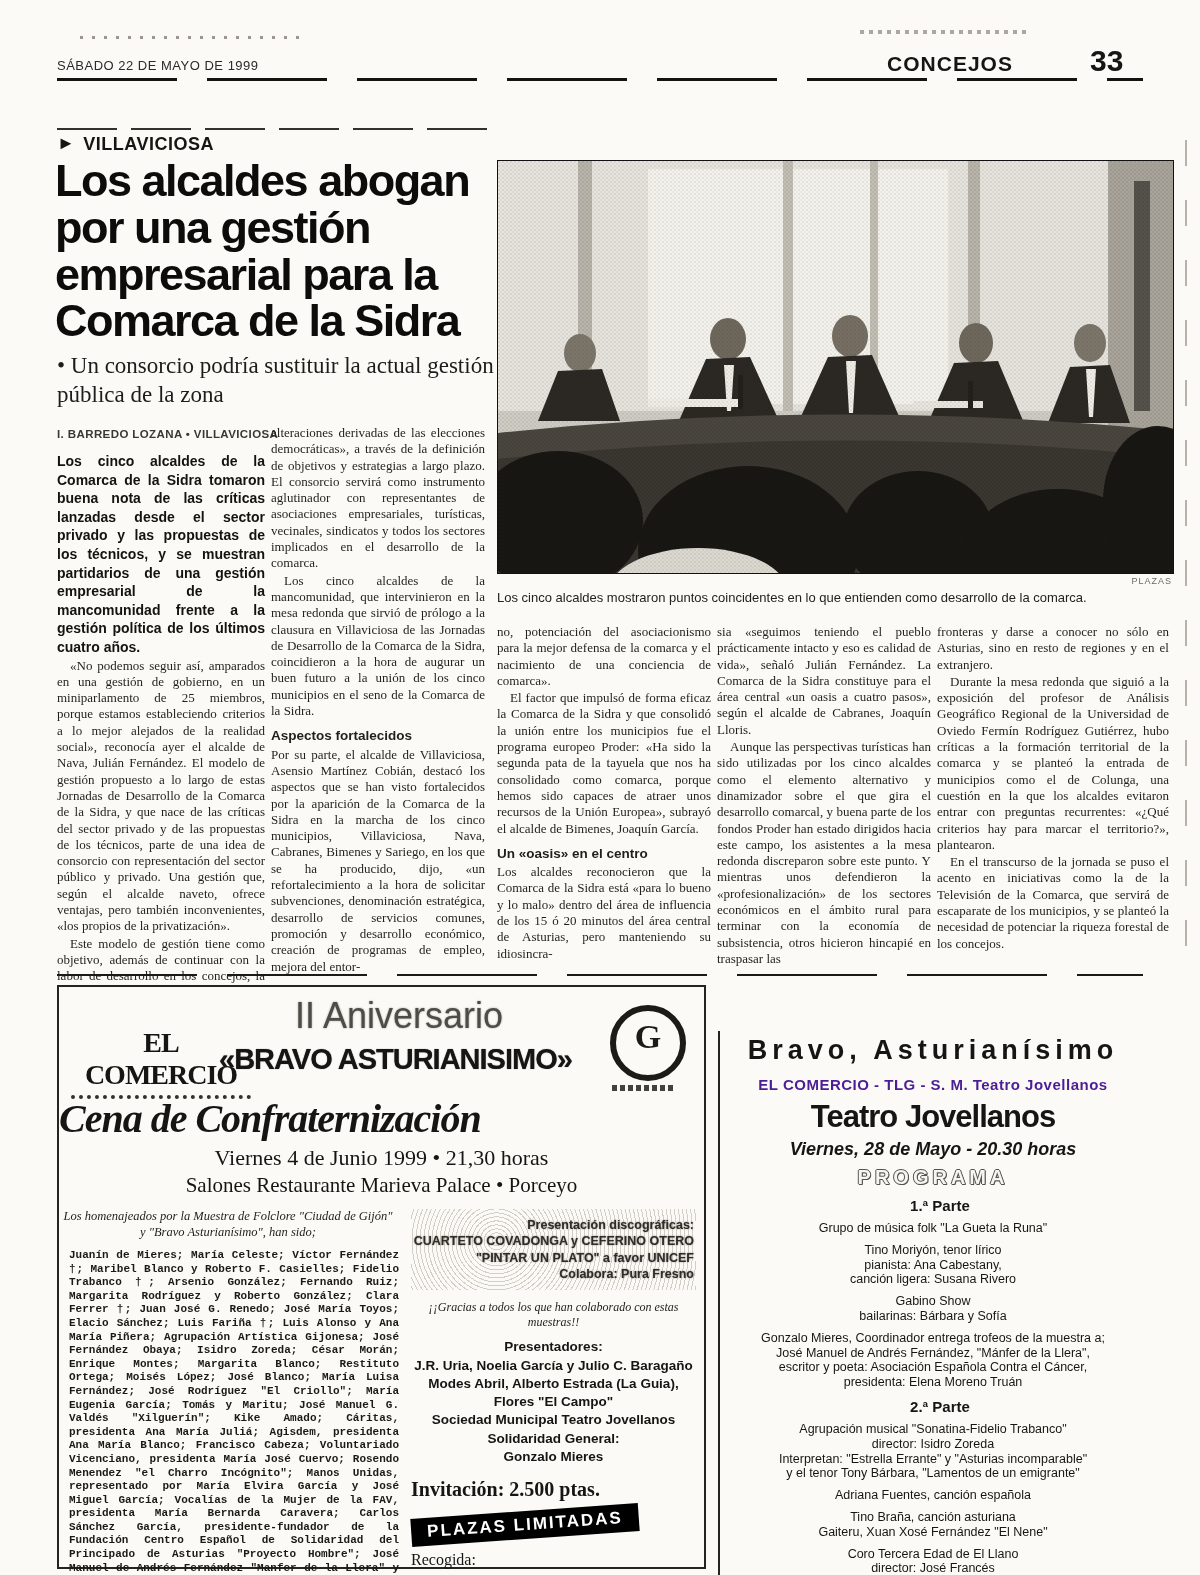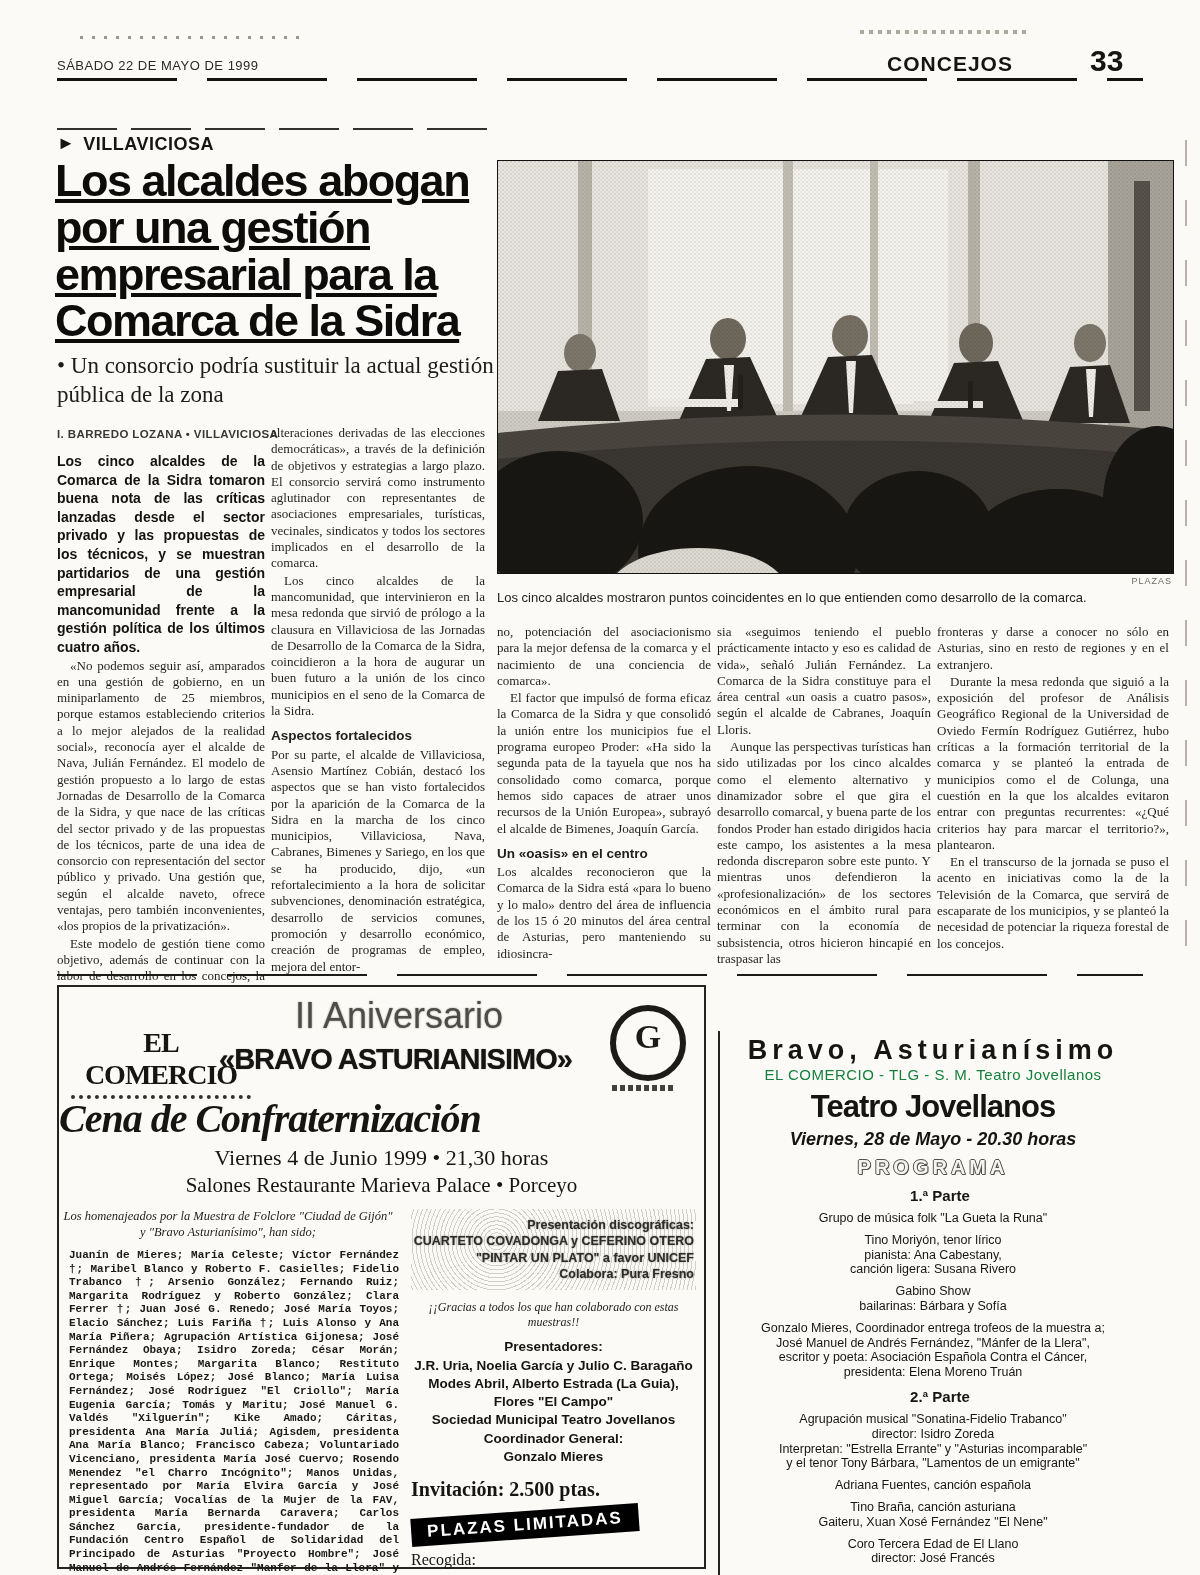--- a/index.html
+++ b/index.html
@@ -20,21 +20,21 @@
         background:repeating-linear-gradient(90deg,#141312 0 120px,transparent 120px 150px);}
   .rule-kicker{position:absolute;left:57px;top:128px;width:430px;height:2px;
         background:repeating-linear-gradient(90deg,#33312e 0 60px,transparent 60px 74px);}
   .edge-dash{position:absolute;left:1185px;top:140px;width:2px;height:840px;
         background:repeating-linear-gradient(180deg,#b7b3aa 0 26px,transparent 26px 60px);}
   
   .kicker{position:absolute;left:57px;top:134px;font-family:"Liberation Sans",sans-serif;
         font-weight:700;font-size:18px;letter-spacing:.5px;}
   .kicker .tri{display:inline-block;margin-right:8px;transform:translateY(-1px);}
   .headline{position:absolute;left:55px;top:158px;width:440px;font-family:"Liberation Sans",sans-serif;
-        font-weight:700;font-size:45px;line-height:1.04;letter-spacing:-1.5px;color:#0d0c0b;text-decoration:underline;}
+        font-weight:700;font-size:45px;line-height:1.04;letter-spacing:-1.5px;color:#0d0c0b;}
   .subhead{position:absolute;left:57px;top:352px;width:440px;font-size:23px;line-height:1.25;color:#1d1c1a;}
   .byline{position:absolute;left:57px;top:428px;font-family:"Liberation Sans",sans-serif;
         font-size:11.5px;font-weight:700;letter-spacing:.4px;color:#3a3835;}
   .col{position:absolute;text-align:justify;font-size:13px;line-height:16.3px;color:#201f1c;}
   .col p{margin:0 0 0 0;}
   .col p + p{text-indent:13px;margin-top:1px;}
   .col .subh{font-family:"Liberation Sans",sans-serif;font-weight:700;font-size:13.5px;
         margin:9px 0 2px 0;text-align:left;text-indent:0;}
   .col1{left:57px;top:452px;width:208px;height:505px;}
   .lead{font-family:"Liberation Sans",sans-serif;font-weight:700;font-size:14px;line-height:18.6px;
@@ -90,21 +90,21 @@
         font-family:"Liberation Sans",sans-serif;font-weight:700;font-size:17px;letter-spacing:2px;
         padding:4px 16px;}
   .adL-badge-row{text-align:left;}
   .adL-pickup{text-align:left;font-size:16px;margin-top:10px;line-height:1.4;}
   .adL-pickup .b{font-weight:700;font-size:17px;}
   
   .adR{position:absolute;left:718px;top:1031px;width:426px;height:580px;
         border-left:2px solid #26241f;border-bottom:3px solid #701a75;background:#fbfaf6;
         font-family:"Liberation Sans",sans-serif;text-align:center;}
   .adR-title{font-weight:700;font-size:27px;letter-spacing:5px;margin-top:4px;}
-  .adR-sub{font-size:15px;letter-spacing:.5px;margin-top:0;color:#15803d;}
+  .adR-sub{font-size:15px;letter-spacing:.5px;margin-top:10px;color:#4c1d95;font-weight:bold;}
   .adR-venue{font-weight:700;font-size:31px;letter-spacing:-1px;margin-top:6px;}
   .adR-date{font-style:italic;font-weight:700;font-size:18px;margin-top:4px;}
   .adR-prog{font-weight:700;font-size:20px;letter-spacing:4px;margin-top:6px;color:#f6f5f1;
         text-shadow:-1px 0 #55534e,1px 0 #55534e,0 -1px #55534e,0 1px #55534e,1px 1px #55534e;}
   .adR-part{font-weight:700;font-size:15px;text-align:center;margin:8px 0 2px 14px;}
   .adR-group{font-size:12.5px;line-height:14.8px;margin-top:7px;color:#171613;}
   .adR-group div{white-space:normal;}
   .adR-presentan{font-weight:700;font-size:16px;margin-top:9px;}
 </style>
 </head>
@@ -230,21 +230,21 @@
           <div>CUARTETO COVADONGA y CEFERINO OTERO</div>
           <div>"PINTAR UN PLATO" a favor UNICEF</div>
           <div>Colabora: Pura Fresno</div>
         </div>
       <div class="adL-thanks">¡¡Gracias a todos los que han colaborado con estas muestras!!</div>
       <div class="adL-present">
           <div>Presentadores:</div>
           <div>J.R. Uria, Noelia García y Julio C. Baragaño</div>
           <div>Modes Abril, Alberto Estrada (La Guia), Flores "El Campo"</div>
           <div>Sociedad Municipal Teatro Jovellanos</div>
-          <div>Coordinador General:</div>
+          <div>Solidaridad General:</div>
           <div>Gonzalo Mieres</div>
         </div>
       <div class="adL-invit">Invitación: 2.500 ptas.</div>
       <div class="adL-badge-row">
         <span class="adL-badge">PLAZAS LIMITADAS</span>
       </div>
       <div class="adL-pickup">
         <div>Recogida:</div>
         <div class="b">EL COMERCIO (Recep.) ☎ 985 35 19 46</div>
 

